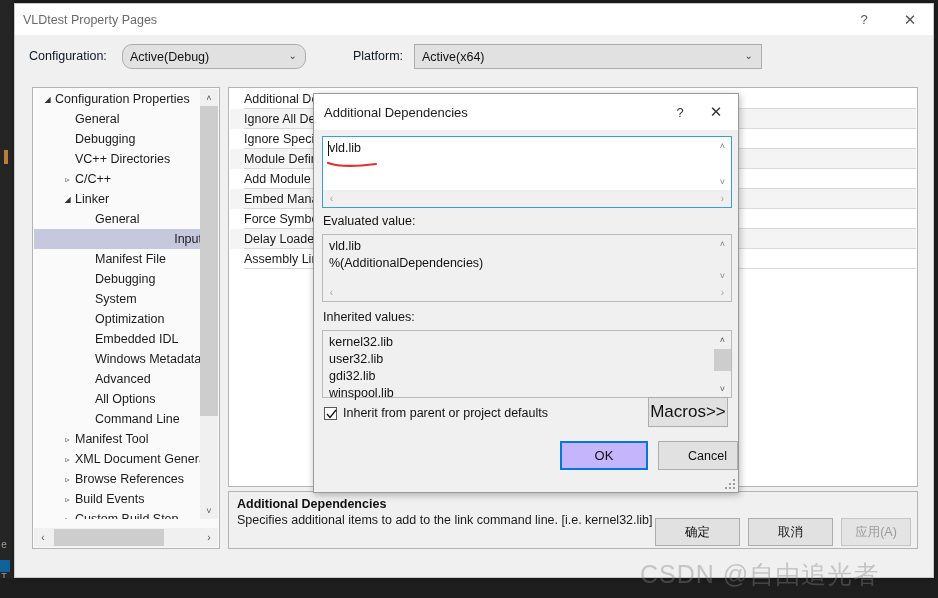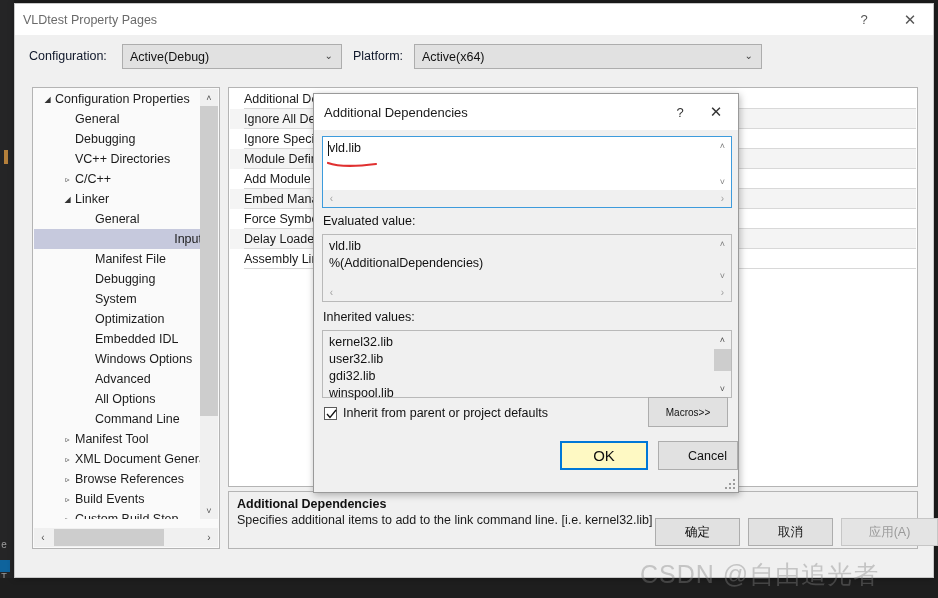--- a/index.html
+++ b/index.html
@@ -375,30 +375,30 @@
   #chk-box svg { position: absolute; left: 1px; top: 1px; }
   #chk-label { font-size: 12.5px; color: #111; }
 
   #macros-btn {
     position: absolute;
     left: 334px; top: 303px;
     width: 80px; height: 30px;
     background: #e1e1e1;
     border: 1px solid #adadad;
     display: flex; align-items: center; justify-content: center;
-    font-size: 10px; color: #111;
+    font-size: 17px; color: #111;
   }
   #ok-btn {
     position: absolute;
     left: 246px; top: 347px;
     width: 88px; height: 29px;
-    background: #fef9c3;
+    background: #c4b5fd;
     border: 2px solid #0078d7;
     display: flex; align-items: center; justify-content: center;
-    font-size: 15px; color: #111;
+    font-size: 13px; color: #111;
   }
   #cancel-btn {
     position: absolute;
     left: 344px; top: 347px;
     width: 80px; height: 29px;
     background: #e1e1e1;
     border: 1px solid #adadad;
     display: flex; align-items: center; justify-content: center;
     font-size: 12.5px; color: #111; padding-left: 19px;
   }
@@ -434,21 +434,21 @@
 <div id="prop-window">
 
   <div id="titlebar">
     <span id="title-text">VLDtest Property Pages</span>
     <div class="cap-btn" id="cap-help">?</div>
     <div class="cap-btn" id="cap-close">✕</div>
   </div>
 
   <div id="config-row">
     <span class="lbl" style="left:14px;top:14px;">Configuration:</span>
-    <div class="combo" style="left:107px;top:9px;width:220px;">
+    <div class="combo" style="left:107px;top:9px;width:184px;border-radius:10px;">
       <span>Active(Debug)</span>
       <span class="arrow">⌄</span>
     </div>
     <span class="lbl" style="left:338px;top:14px;">Platform:</span>
     <div class="combo" style="left:399px;top:9px;width:348px;">
       <span>Active(x64)</span>
       <span class="arrow">⌄</span>
     </div>
   </div>
 
@@ -501,21 +501,21 @@
         <div class="tnode">
           <span class="tw" style="margin-left: 46px;"></span>
           <span class="tlabel">Optimization</span>
         </div>
         <div class="tnode">
           <span class="tw" style="margin-left: 46px;"></span>
           <span class="tlabel">Embedded IDL</span>
         </div>
         <div class="tnode">
           <span class="tw" style="margin-left: 46px;"></span>
-          <span class="tlabel">Windows Options</span>
+          <span class="tlabel">Windows Metadata</span>
         </div>
         <div class="tnode">
           <span class="tw" style="margin-left: 46px;"></span>
           <span class="tlabel">Advanced</span>
         </div>
         <div class="tnode">
           <span class="tw" style="margin-left: 46px;"></span>
           <span class="tlabel">All Options</span>
         </div>
         <div class="tnode">
@@ -608,21 +608,21 @@
     <div id="desc-body">Specifies additional items to add to the link command line. [i.e. kernel32.lib]</div>
   </div>
 
   <div id="footer">
     <div class="btn" style="left:640px;top:-29px;width:85px;height:28px;">
       <span>确定</span>
     </div>
     <div class="btn" style="left:733px;top:-29px;width:85px;height:28px;">
       <span>取消</span>
     </div>
-    <div class="btn disabled" style="left:826px;top:-29px;width:97px;height:28px;">
+    <div class="btn disabled" style="left:826px;top:-29px;width:70px;height:28px;">
       <span>应用(A)</span>
     </div>
   </div>
 </div>
 
 <div id="dialog">
   <div id="dlg-title-bar">
     <span id="dlg-title">Additional Dependencies</span>
     <div class="dcap" id="dcap-help">?</div>
     <div class="dcap" id="dcap-close">✕</div>

